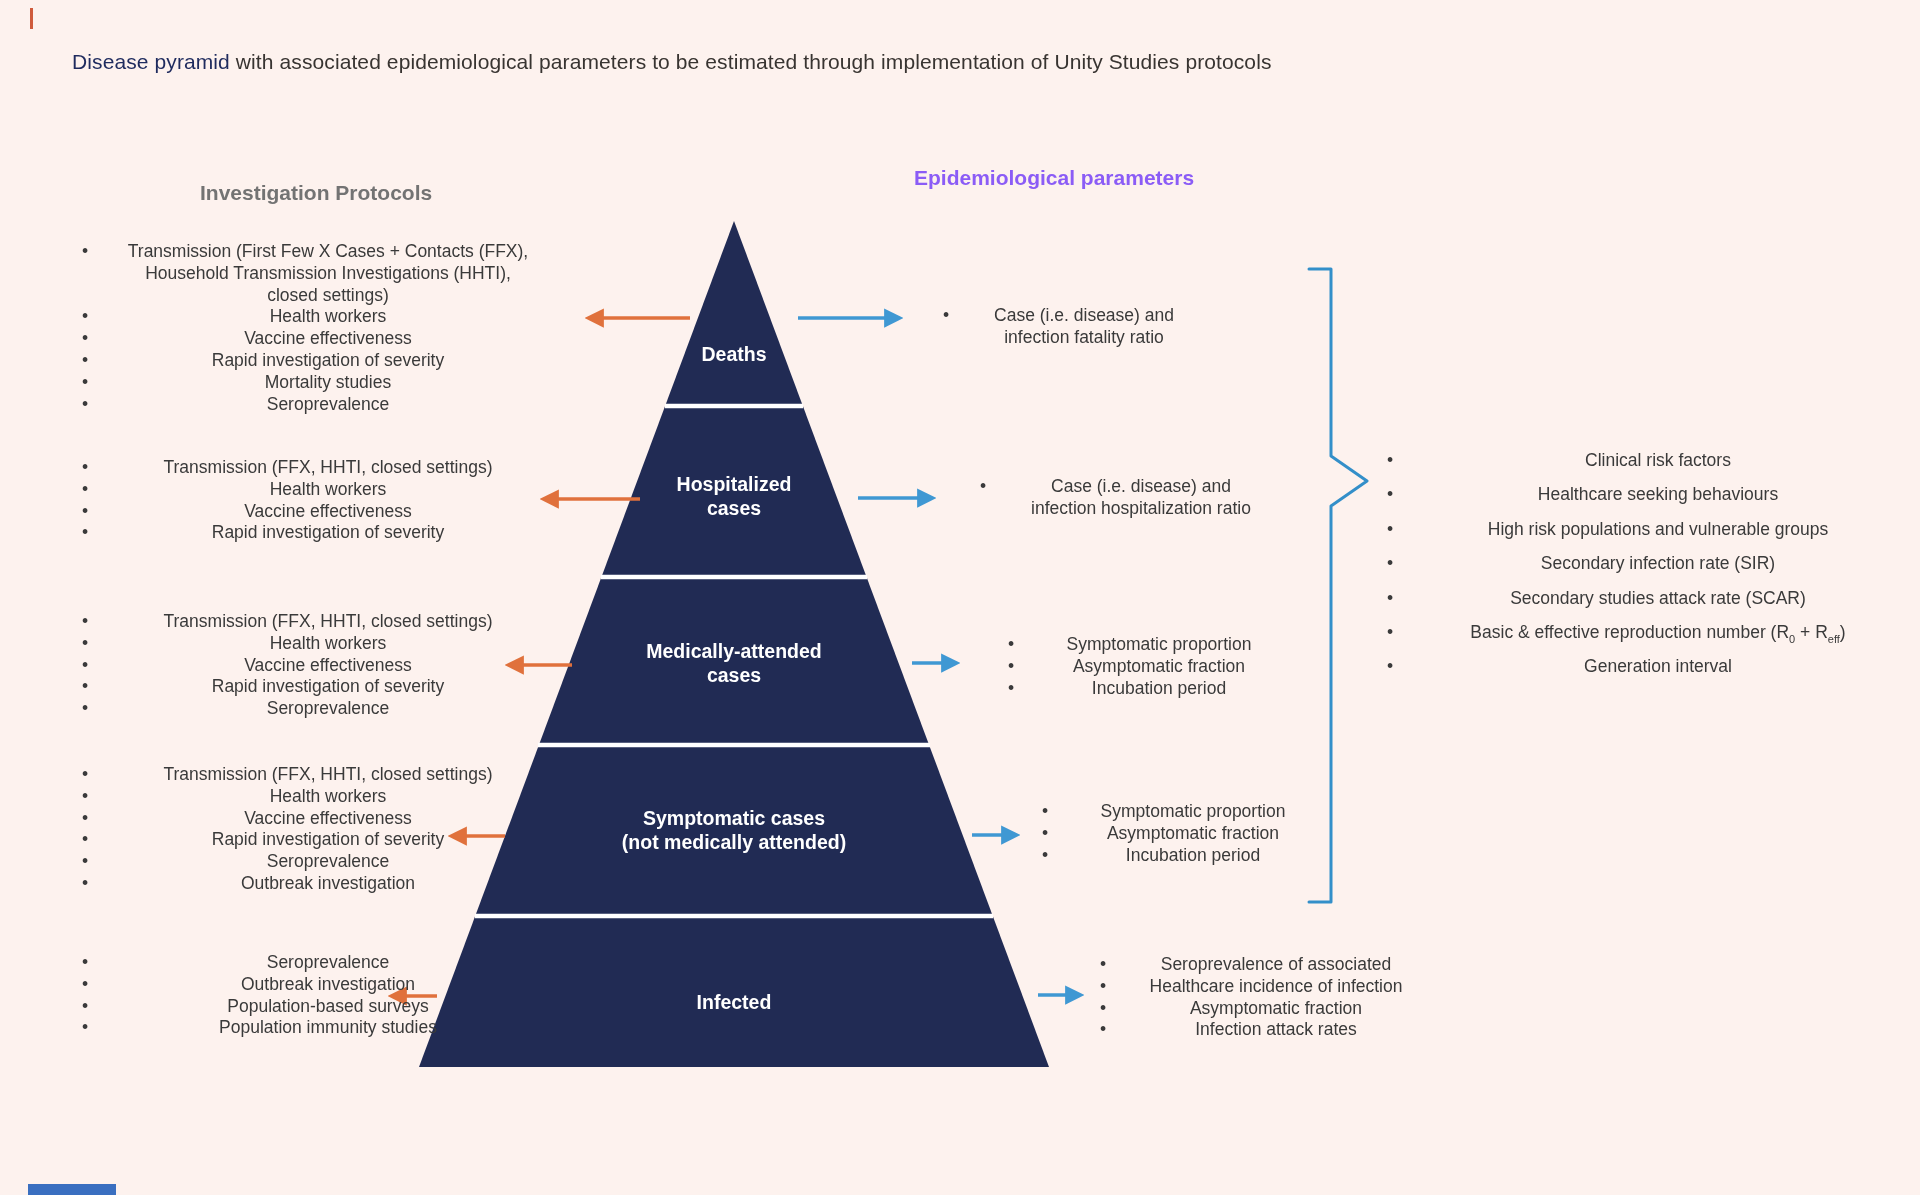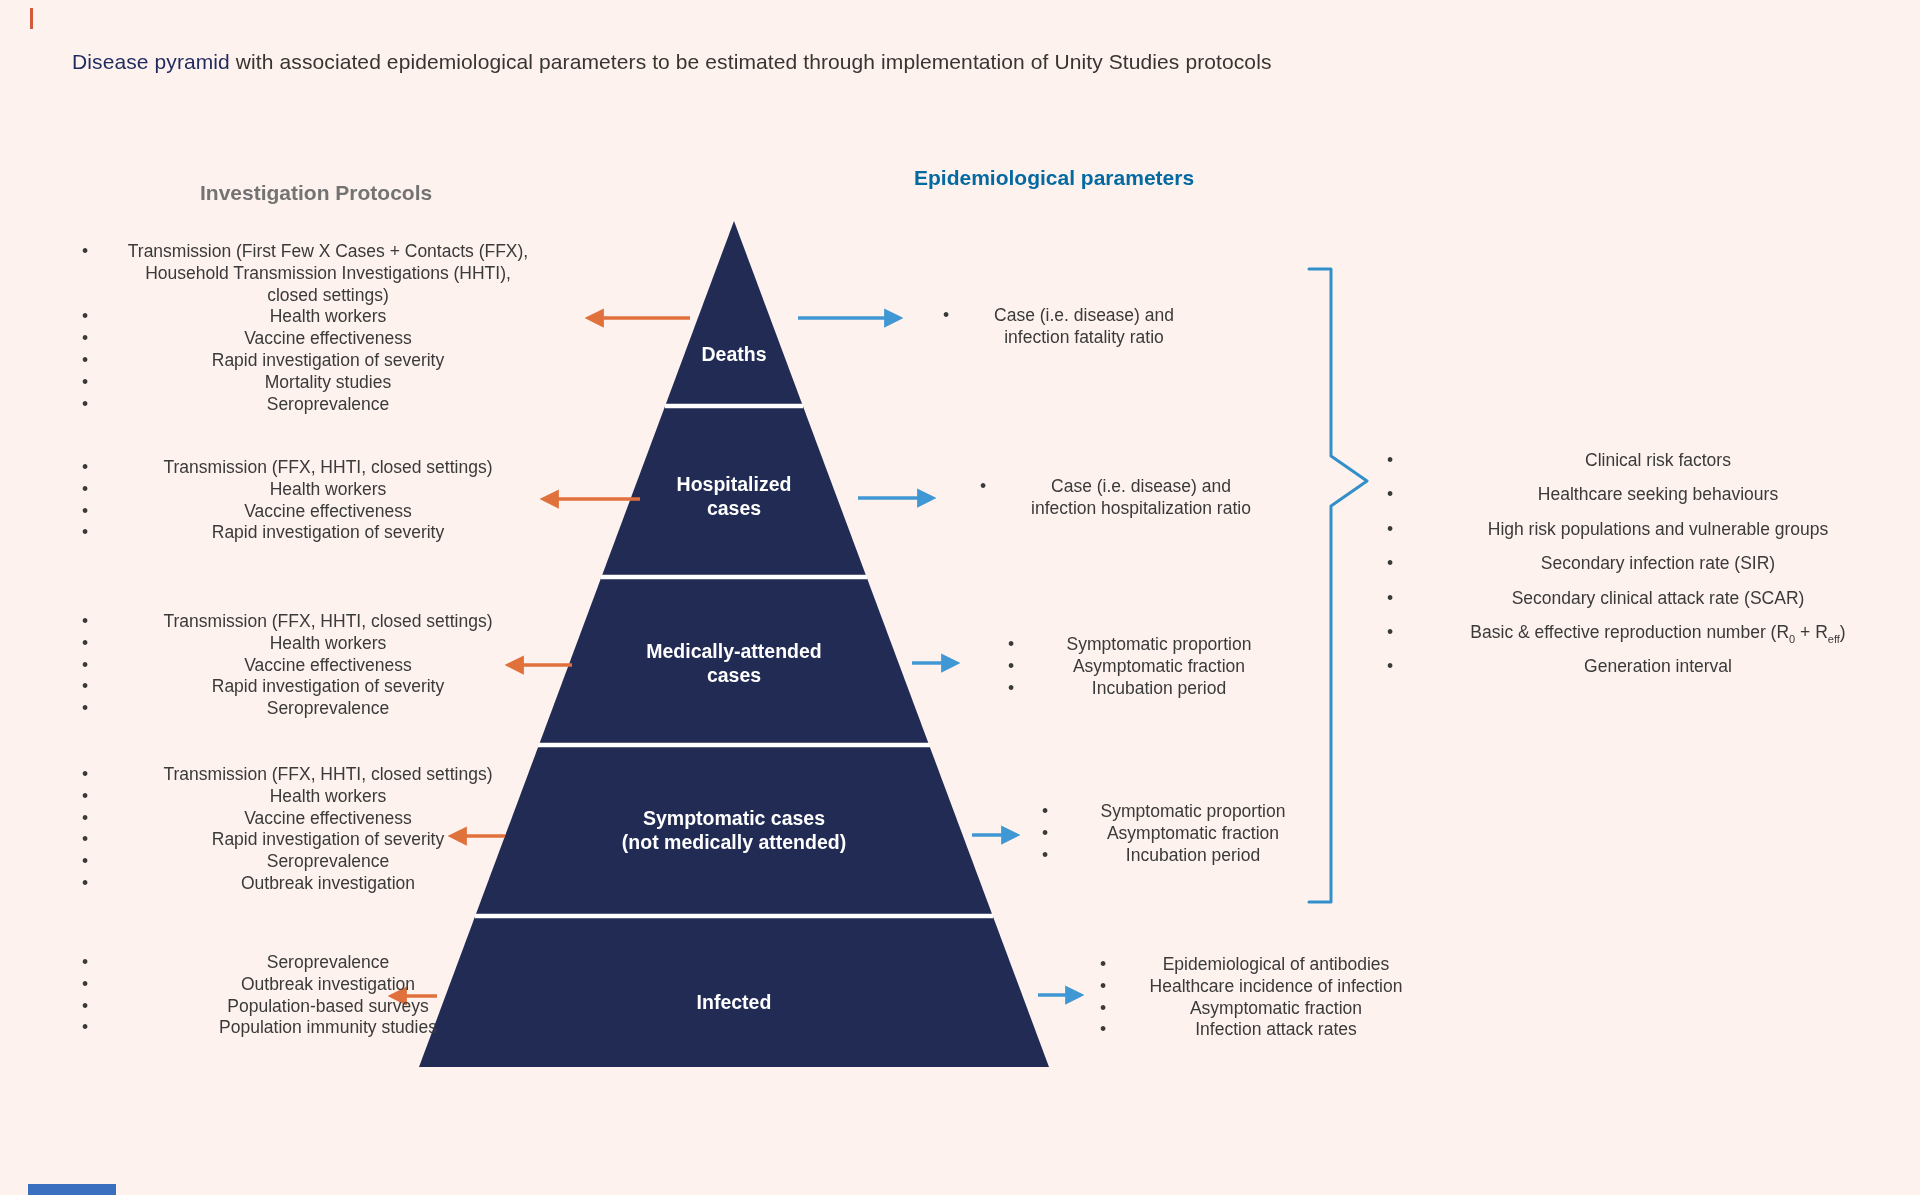--- a/index.html
+++ b/index.html
@@ -5,21 +5,21 @@
   html,body{margin:0;padding:0;}
   #canvas{
     position:relative;width:1920px;height:1195px;overflow:hidden;
     background:#fdf2ee;font-family:"Liberation Sans",sans-serif;color:#3a3a3a;
   }
   .abs{position:absolute;}
   .title{font-size:21px;font-weight:400;letter-spacing:.1px;color:#383431;}
   .title .hl{color:#1f2b5e;}
   .col-header{font-size:21px;font-weight:700;}
   .col-header.orange{color:#737373;margin-top:15px;}
-  .col-header.blue{color:#0369a1;}
+  .col-header.blue{color:#8b5cf6;}
   ul.bullet-list{list-style:none;margin:0;padding:0;font-size:17.5px;line-height:21.8px;color:#3a3a3a;text-align:center;}
   ul.bullet-list li{position:relative;padding-left:30px;white-space:pre-line;}
   ul.bullet-list li::before{content:"\2022";position:absolute;left:4px;top:0;color:#3a3a3a;}
   ul.spaced li{margin-bottom:12.6px;}
   .pyr-label{position:absolute;transform:translateX(-50%);text-align:center;
     color:#ffffff;font-weight:700;font-size:19.5px;line-height:24px;}
   sub.rsub{font-size:11px;line-height:0;}
   .deco-tick{position:absolute;background:#cf5b3c;}
   .deco-bar{position:absolute;background:#3a6fc0;}
 </style>
@@ -157,29 +157,29 @@
     <li>Incubation period</li>
   </ul>
 
   <ul class="abs bullet-list" style="left:1038px;top:801px;width:280px;">
     <li>Symptomatic proportion</li>
     <li>Asymptomatic fraction</li>
     <li>Incubation period</li>
   </ul>
 
   <ul class="abs bullet-list" style="left:1096px;top:954px;width:330px;">
-    <li>Epidemiological of antibodies</li>
+    <li>Seroprevalence of associated</li>
     <li>Healthcare incidence of infection</li>
     <li>Asymptomatic fraction</li>
     <li>Infection attack rates</li>
   </ul>
 
   <ul class="abs bullet-list spaced" style="left:1383px;top:450px;width:520px;">
     <li>Clinical risk factors</li>
     <li>Healthcare seeking behaviours</li>
     <li>High risk populations and vulnerable groups</li>
     <li>Secondary infection rate (SIR)</li>
-    <li>Secondary clinical attack rate (SCAR)</li>
+    <li>Secondary studies attack rate (SCAR)</li>
     <li><span>Basic &amp; effective reproduction number (R</span><sub class="rsub">0</sub><span> + R</span><sub class="rsub">eff</sub><span>)</span></li>
     <li>Generation interval</li>
   </ul>
 
 </div>
 
 </body></html>

